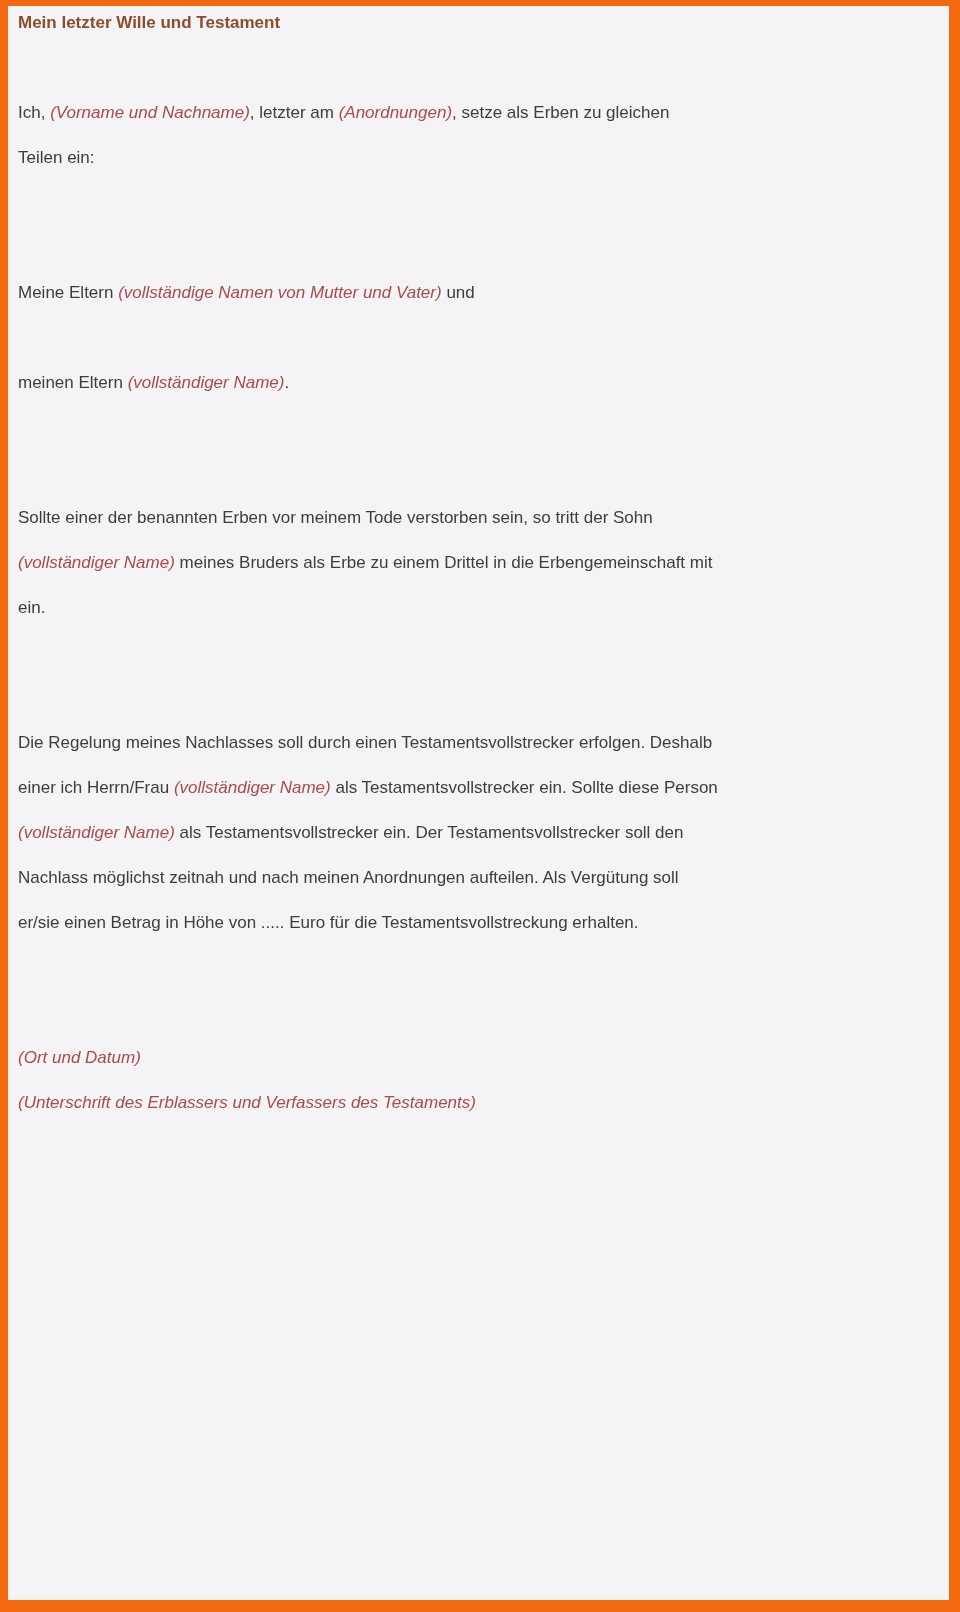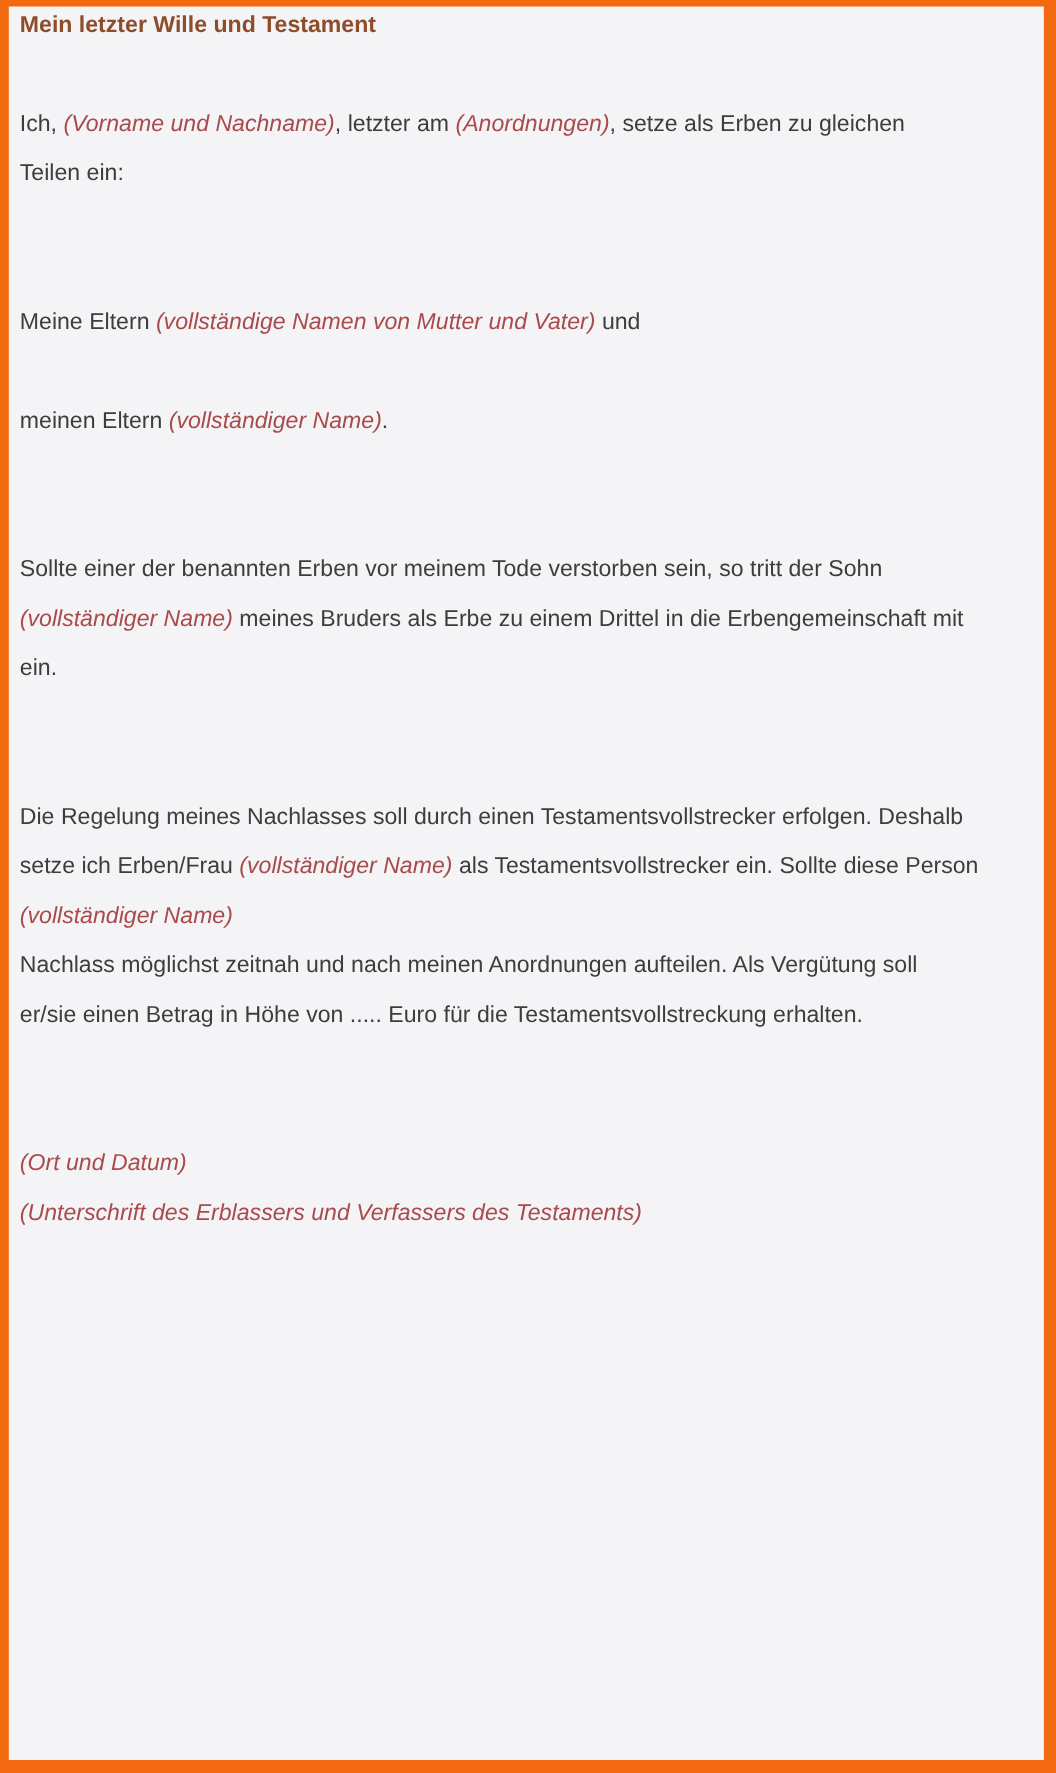--- a/index.html
+++ b/index.html
@@ -21,21 +21,21 @@
   }
   .content{
     position:absolute;top:6px;left:8px;right:11px;bottom:12px;
     overflow:hidden;
   }
   .lines{
     position:absolute;top:-12px;left:2px;right:0;
   }
   .line{
     height:45px;display:flex;align-items:center;
-    font-size:21px;color:var(--text);
+    font-size:17px;color:var(--text);
     white-space:pre;overflow:hidden;
   }
   .line.title{
     font-weight:bold;color:var(--title);
   }
   .ph{
     color:var(--ph);font-style:italic;
     text-decoration-thickness:1.5px;
     text-underline-offset:3px;
   }
@@ -56,22 +56,22 @@
         <div class="line"></div>
         <div class="line"><span>meinen Eltern </span><span class="ph">(vollständiger Name)</span><span>.</span></div>
         <div class="line"></div>
         <div class="line"></div>
         <div class="line"><span>Sollte einer der benannten Erben vor meinem Tode verstorben sein, so tritt der Sohn</span></div>
         <div class="line"><span class="ph">(vollständiger Name)</span><span> meines Bruders als Erbe zu einem Drittel in die Erbengemeinschaft mit</span></div>
         <div class="line"><span>ein.</span></div>
         <div class="line"></div>
         <div class="line"></div>
         <div class="line"><span>Die Regelung meines Nachlasses soll durch einen Testamentsvollstrecker erfolgen. Deshalb</span></div>
-        <div class="line"><span>setze ich Erben/Frau </span><span class="ph">(vollständiger Name)</span><span> als Testamentsvollstrecker ein. Sollte diese Person</span></div>
-        <div class="line"><span class="ph">(vollständiger Name)</span></div>
+        <div class="line"><span>einer ich Herrn/Frau </span><span class="ph">(vollständiger Name)</span><span> als Testamentsvollstrecker ein. Sollte diese Person</span></div>
+        <div class="line"><span class="ph">(vollständiger Name)</span><span> als Testamentsvollstrecker ein. Der Testamentsvollstrecker soll den</span></div>
         <div class="line"><span>Nachlass möglichst zeitnah und nach meinen Anordnungen aufteilen. Als Vergütung soll</span></div>
         <div class="line"><span>er/sie einen Betrag in Höhe von ..... Euro für die Testamentsvollstreckung erhalten.</span></div>
         <div class="line"></div>
         <div class="line"></div>
         <div class="line"><span class="ph">(Ort und Datum)</span></div>
         <div class="line"><span class="ph">(Unterschrift des Erblassers und Verfassers des Testaments)</span></div>
       </div>
 
   </div>
 </div>

